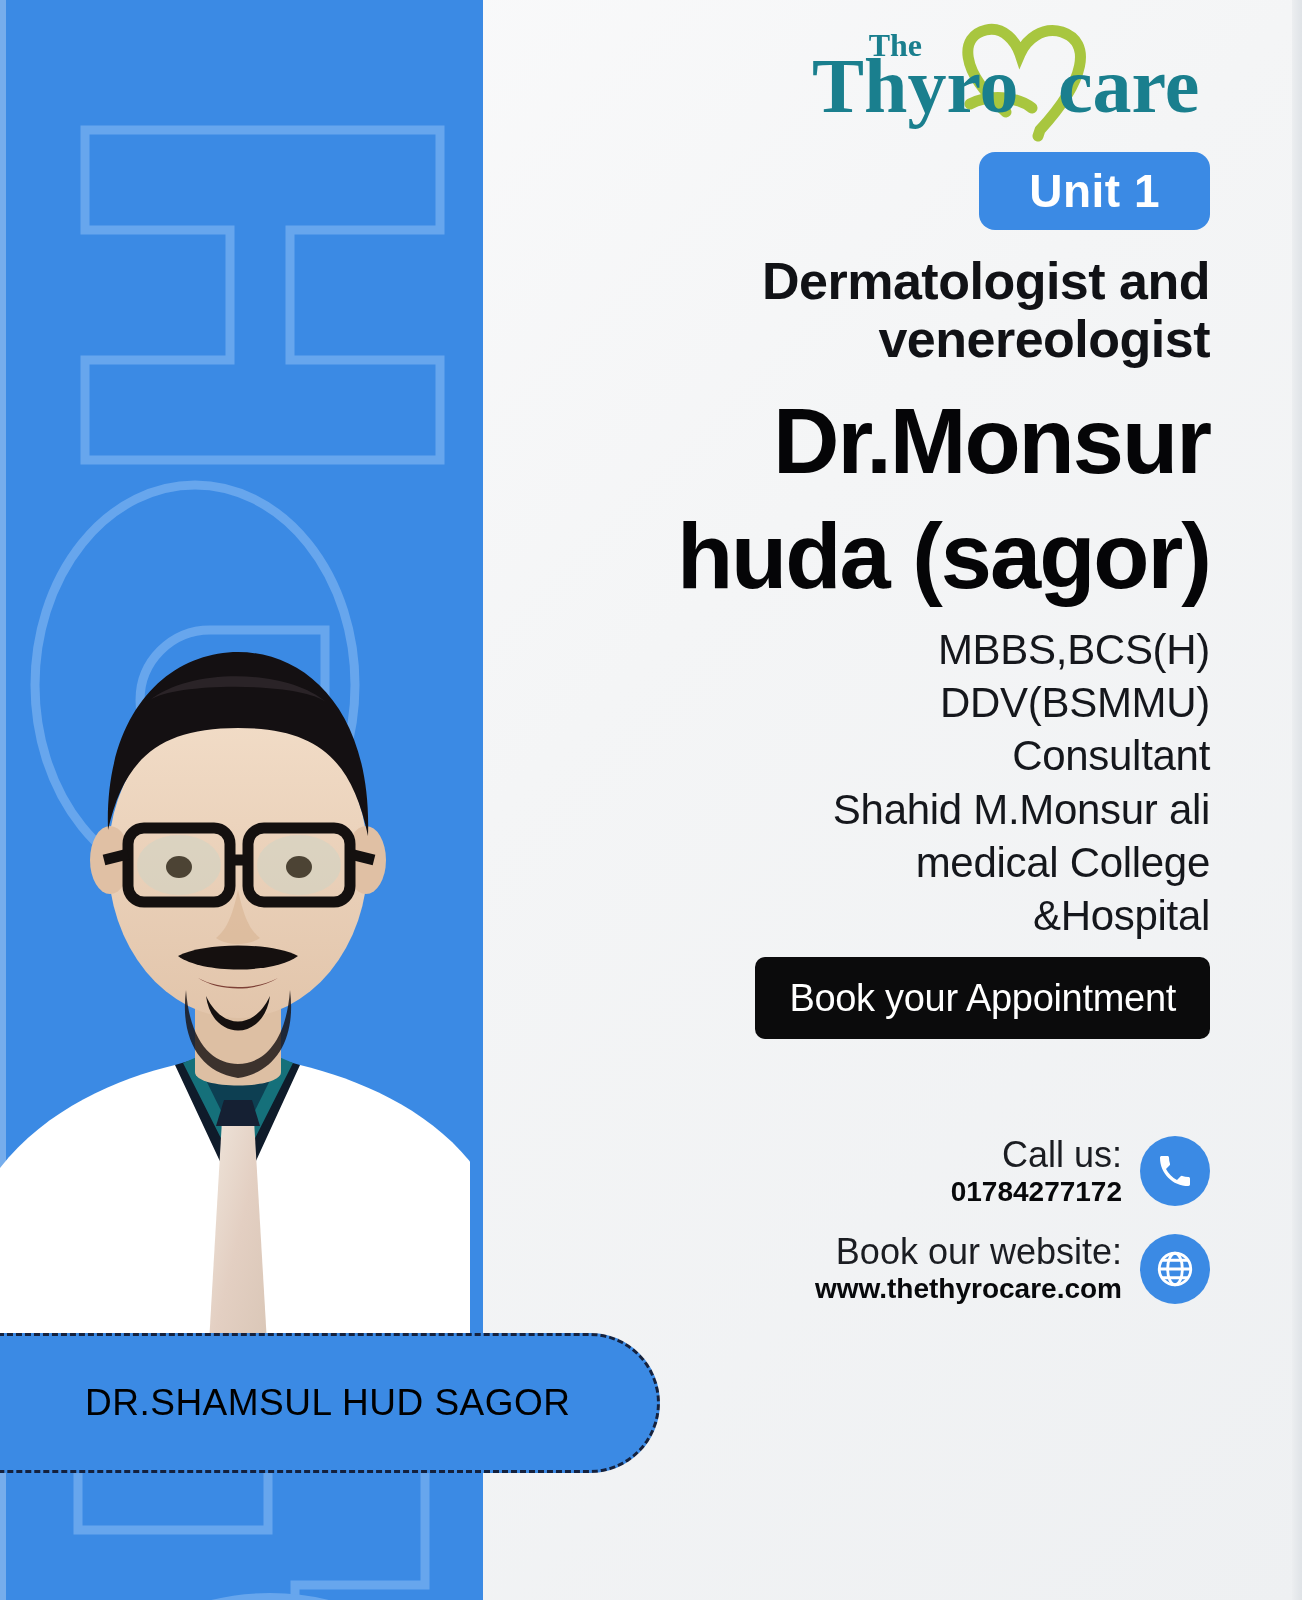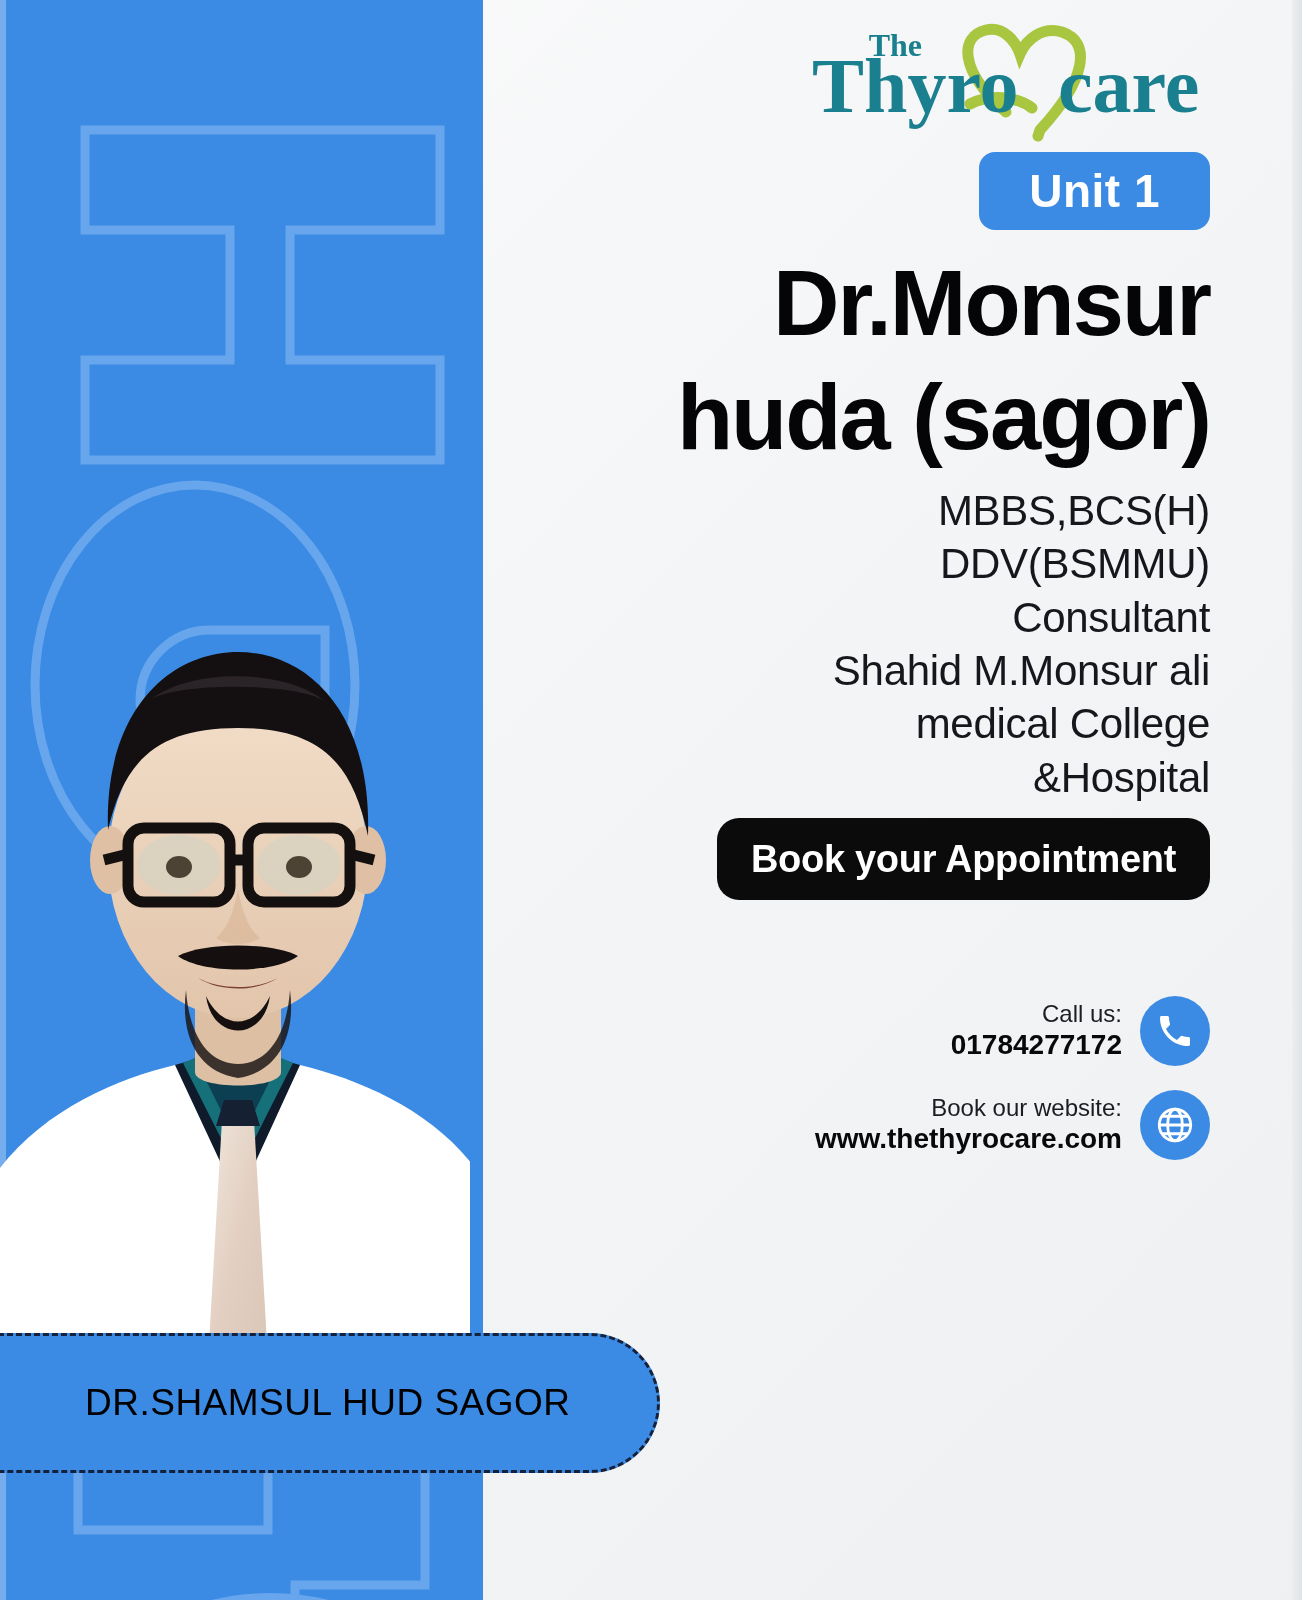--- a/index.html
+++ b/index.html
@@ -96,36 +96,36 @@
 
   .credentials {
     margin-top:10px;
     font-size:42px; color:#15171c;
     line-height:1.27; letter-spacing:-.3px;
   }
 
   .cta-row { display:flex; justify-content:flex-end; margin-top:14px; }
   .cta-button {
     background:#0b0b0c; color:#fff;
-    border:none; border-radius:22px;
+    border:none; border-radius:10px;
     padding:22px 34px;
-    font-size:38px; font-weight:bold;
+    font-size:38px; font-weight:normal;
     letter-spacing:-.3px; line-height:1;
     font-family:"Liberation Sans", sans-serif;
     cursor:pointer;
   }
 
   
   .contact-block { margin-top:96px; }
   .contact-row {
     display:flex; align-items:center; justify-content:flex-end;
     gap:18px; margin-bottom:24px;
   }
   .contact-text { text-align:right; }
-  .contact-label { font-size:24px; color:#1b1d22; line-height:1.12; }
+  .contact-label { font-size:36px; color:#1b1d22; line-height:1.12; }
   .contact-value { font-size:28px; font-weight:bold; color:#08090b; line-height:1.18; }
   .circle-icon {
     width:70px; height:70px; border-radius:50%;
     background:#3b8ae4;
     display:flex; align-items:center; justify-content:center;
     flex:0 0 70px;
   }
   .circle-icon svg { display:block; }
 </style>
 </head>
@@ -237,20 +237,24 @@
         <text x="112" y="36" font-family="Liberation Serif, serif" font-size="32" font-weight="bold" fill="#1a7f8e" text-anchor="end">The</text>
         <text x="2" y="92" font-family="Liberation Serif, serif" font-size="78" font-weight="bold" fill="#1a7f8e">Thyro</text>
         <text x="248" y="92" font-family="Liberation Serif, serif" font-size="78" font-weight="bold" fill="#1a7f8e">care</text>
       </svg>
     </div>
 
     <div class="badge-row">
       <div class="unit-badge">Unit 1</div>
     </div>
 
+    <div class="specialty">
+      <div>Dermatologist and</div>
+      <div>venereologist</div>
+    </div>
 
     <div class="doctor-name">
       <div>Dr.Monsur</div>
       <div>huda (sagor)</div>
     </div>
 
     <div class="credentials">
       <div>MBBS,BCS(H)</div>
       <div>DDV(BSMMU)</div>
       <div>Consultant</div>

